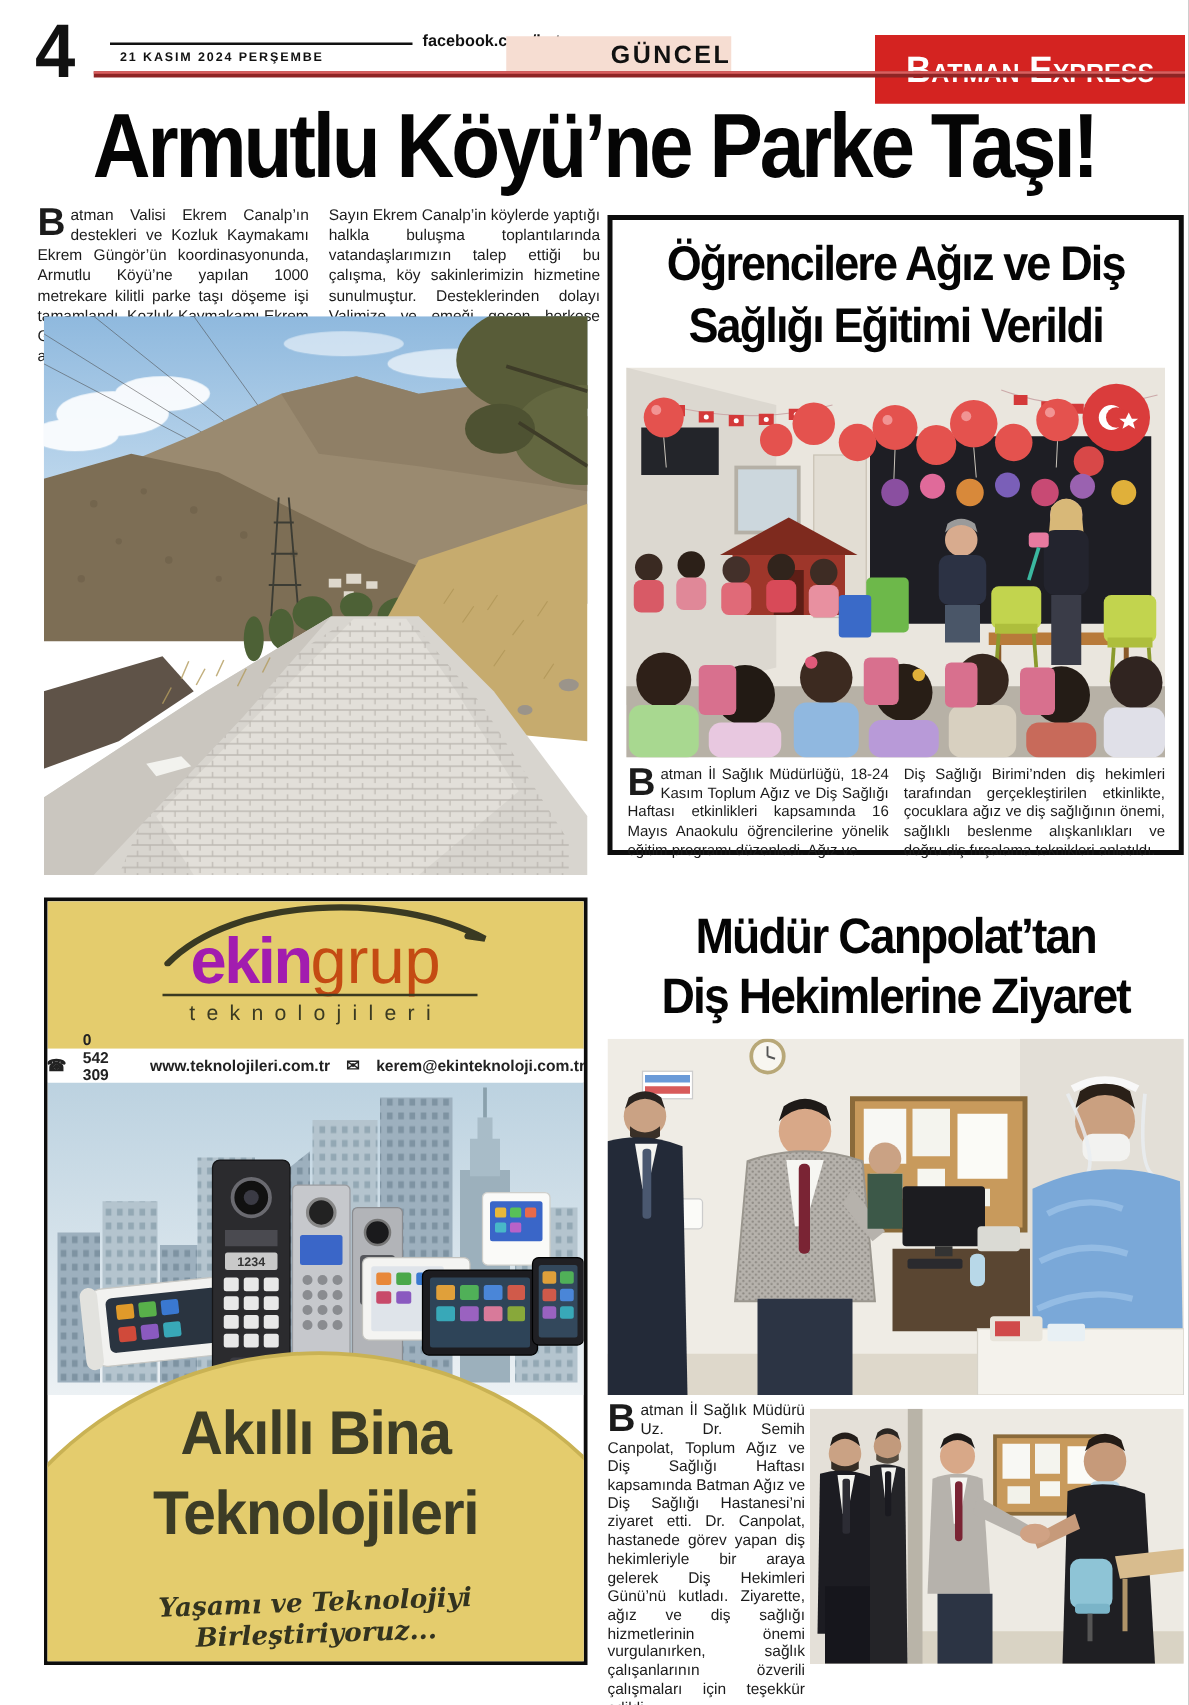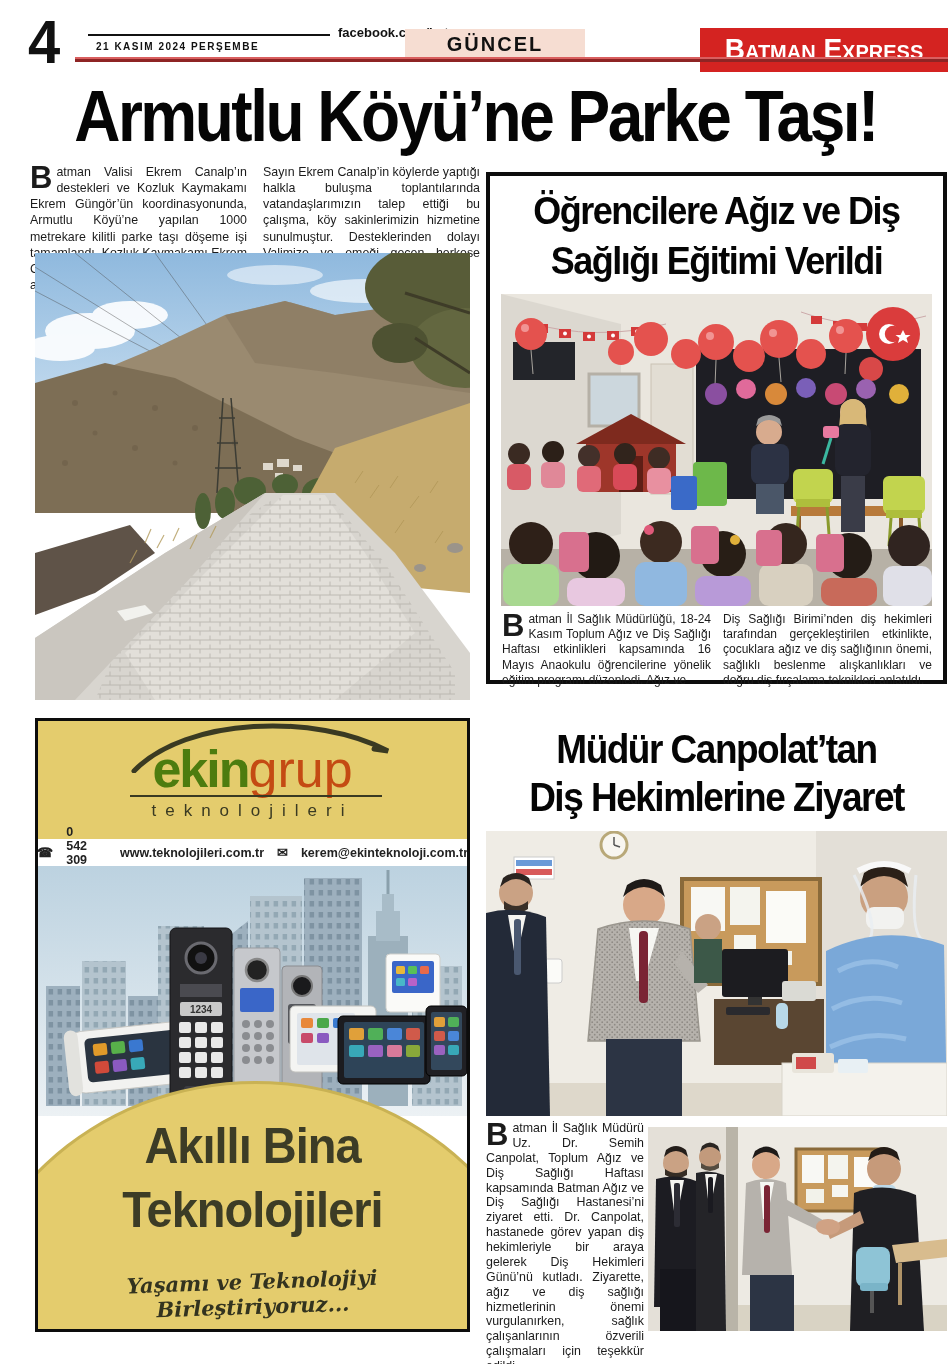--- a/index.html
+++ b/index.html
@@ -5,23 +5,23 @@
   html,body{margin:0;padding:0;background:#888;}
   #page{position:relative;width:951px;height:1364px;background:#fff;margin:0 auto;
         font-family:"Liberation Sans",sans-serif;color:#111;overflow:hidden;}
   .abs{position:absolute;}
   
   #pagenum{left:28px;top:6px;font-size:58px;font-weight:900;letter-spacing:-2px;transform:scaleY(1.05);transform-origin:top left;}
   #topline{left:88px;top:34px;width:242px;height:2px;background:#111;}
   #fburl{left:338px;top:25px;font-size:13px;font-weight:bold;}
   #dateline{left:96px;top:41px;font-size:10px;font-weight:bold;letter-spacing:1.5px;}
   #sectionbox{left:405px;top:29px;width:180px;height:31px;background:#f6ddd2;border-bottom:1px solid #e3c3b5;
-              display:flex;align-items:center;justify-content:center;}
+              display:flex;align-items:center;justify-content:flex-end;}
   #sectionbox span{font-size:20px;font-weight:bold;letter-spacing:2px;}
-  #brandbox{left:700px;top:28px;width:248px;height:44px;background:#d42321;display:flex;align-items:center;justify-content:center;}
+  #brandbox{left:700px;top:28px;width:248px;height:55px;background:#d42321;display:flex;align-items:center;justify-content:center;}
   #brandbox span{color:#fff;font-weight:900;font-size:28px;font-variant:small-caps;letter-spacing:0px;transform:scaleY(1.05);white-space:nowrap;}
   #redrule{left:75px;top:57px;width:873px;height:5px;background:#8e2424;border-top:2px solid #d95f5f;box-sizing:border-box;}
   
   #mainheadline{left:0;top:74px;width:951px;text-align:center;font-size:64px;font-weight:900;letter-spacing:-2.5px;
                 transform:scaleY(1.14);transform-origin:top center;white-space:nowrap;color:#050505;}
   
   .bodytext{font-size:12.4px;line-height:1.3;text-align:justify;color:#1b1b1b;}
   .dropcap{float:left;font-size:31px;line-height:25px;font-weight:bold;padding:1px 4px 0 0;}
   #leftcols{left:30px;top:164px;width:450px;display:flex;gap:16px;}
   #leftcols .col{width:217px;}
@@ -41,21 +41,21 @@
   
   #visit-h1{left:486px;top:727px;width:461px;font-size:37px;}
   #visit-h2{left:486px;top:775px;width:461px;font-size:37px;}
   #visitphoto1{left:486px;top:831px;}
   #visittext{left:486px;top:1121px;width:158px;font-size:12.4px;line-height:1.2;}
   #visitphoto2{left:648px;top:1127px;}
   
   #ad{left:35px;top:718px;width:435px;height:614px;border:3px solid #0d0d0d;box-sizing:border-box;background:#fff;overflow:hidden;}
   #ad-yellow-top{left:0;top:0;width:100%;height:118px;background:#e4cc6d;}
   #ad-logo{left:0;top:4px;width:100%;text-align:center;}
-  #ad-logo .b{font-size:52px;font-weight:900;color:#4d7c0f;letter-spacing:-2px;}
+  #ad-logo .b{font-size:52px;font-weight:900;color:#a21caf;letter-spacing:-2px;}
   #ad-logo .l{font-size:52px;font-weight:400;color:#c2410c;letter-spacing:0px;opacity:.92;}
   #ad-arc{left:88px;top:2px;}
   #ad-underline{left:92px;top:74px;width:252px;height:2px;background:#3a3a22;}
   #ad-sub{left:0;top:80px;width:100%;text-align:center;font-size:17px;color:#3a3a22;letter-spacing:9px;font-weight:500;}
   #ad-contacts{left:0;top:118px;width:100%;height:27px;background:#fff;display:flex;align-items:center;justify-content:center;gap:13px;
                font-size:12.5px;font-weight:bold;color:#222;}
   #ad-contacts .ic{font-size:13px;}
   #ad-sky{left:0;top:145px;}
   #ad-dome{left:-80px;top:360px;width:595px;height:560px;border-radius:50%;background:#e4cc6d;border:3px solid #c9b254;box-sizing:border-box;}
   .dometext{width:429px;text-align:center;font-weight:900;color:#3c3c26;letter-spacing:-1px;transform:scaleY(1.05);transform-origin:top center;}

